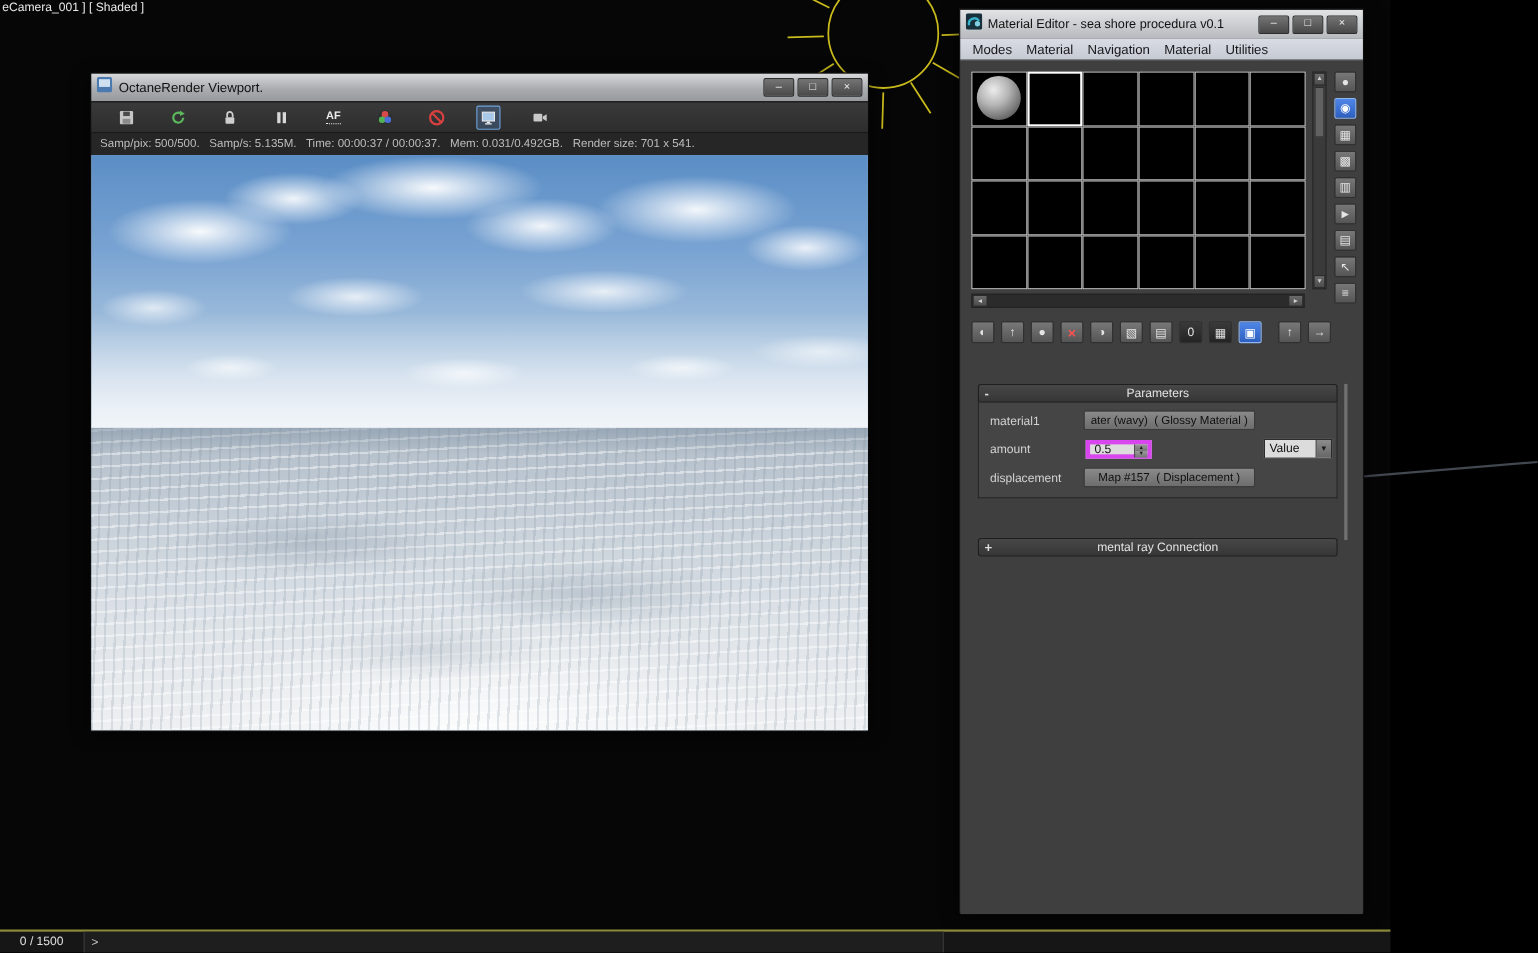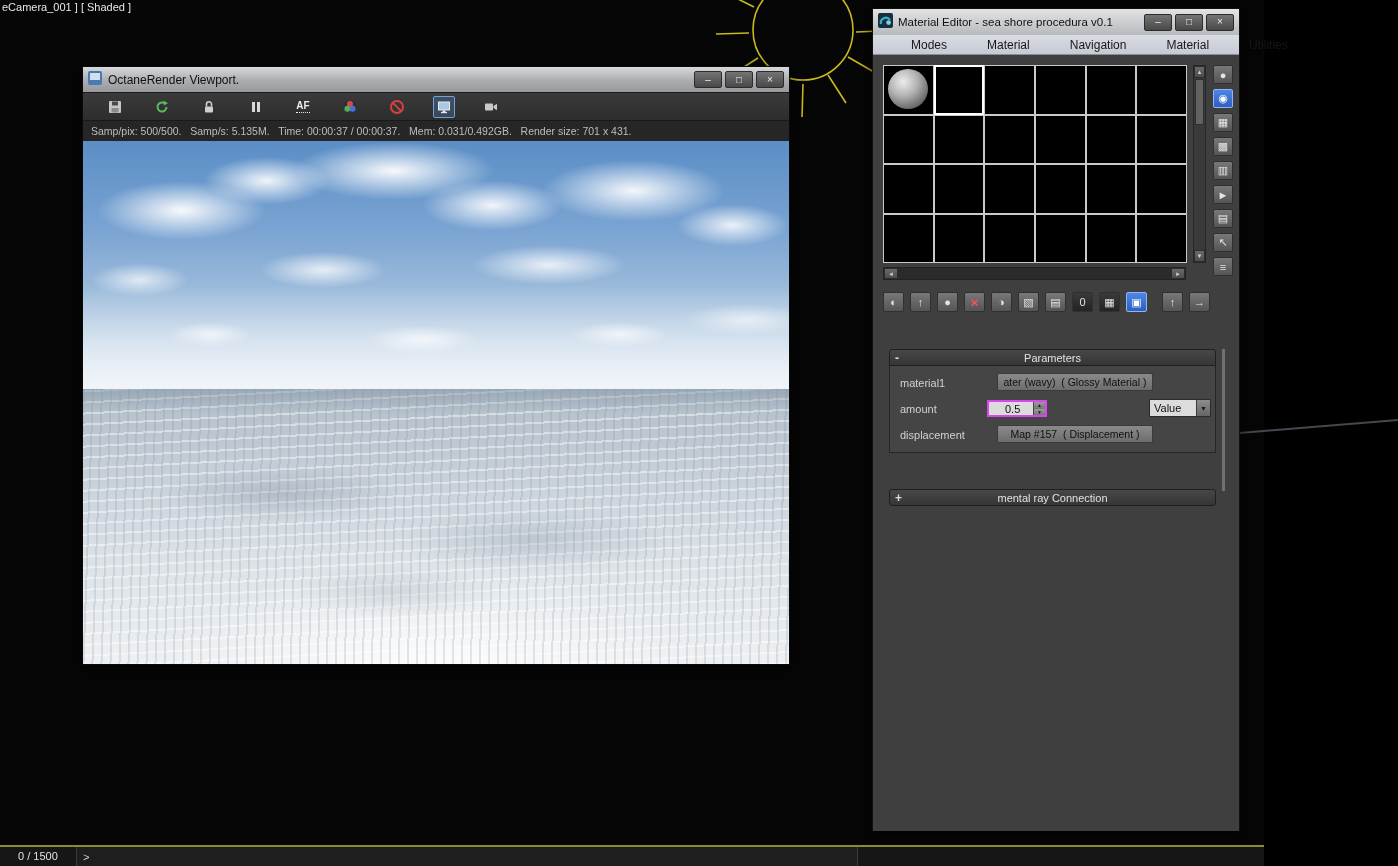--- a/index.html
+++ b/index.html
@@ -81,21 +81,21 @@
   
   #mat-window { position:absolute; left:872px; top:8px; width:368px; height:822px;
     background:#3f3f3f; border:1px solid #101010; z-index:4;
     box-shadow:0 3px 14px rgba(0,0,0,.7); }
   .mw-titlebar { height:24px; background:linear-gradient(#e2e3e5,#b7babe);
     display:flex; align-items:center; gap:5px; padding:13px 5px; }
   .mw-title { font-size:11.5px; color:#101010; white-space:nowrap; overflow:hidden; }
   .mw-menubar { height:20px; background:linear-gradient(#d9dce3,#c6cad3);
     border-bottom:1px solid #8b8e96; display:flex; align-items:center; gap:13px;
     padding:0 11px; font-size:12px; color:#17171a; }
-  .mw-menu { cursor:default;margin-left:27px; }
+  .mw-menu { cursor:default; }
   .mw-body { position:relative; height:776px; background:#3f3f3f; }
 
   .slots { position:absolute; left:10px; top:10px; width:304px; height:198px;
     background:#0a0a0a; display:grid; grid-template-columns:repeat(6,1fr);
     grid-template-rows:repeat(4,1fr); }
   .slot { background:#000; border:1px solid #c9c9c9; position:relative; }
   .slot.selected { border:2px solid #ffffff; }
   .sphere { width:40px; height:40px; border-radius:50%; margin:3px auto;
     background:radial-gradient(circle at 38% 32%, #ececec, #b4b4b4 38%, #6e6e6e 72%, #2c2c2c 100%); }
 
@@ -136,25 +136,25 @@
   .rollout.collapsed { top:434px; }
   .roll-header { height:17px; background:linear-gradient(#474747,#363636);
     border:1px solid #1f1f1f; border-radius:3px 3px 0 0; position:relative;
     display:flex; align-items:center; justify-content:center; }
   .rollout.collapsed .roll-header { border-radius:3px; }
   .roll-toggle { position:absolute; left:5px; top:1px; color:#dcdcdc; font-size:12px; font-weight:bold; }
   .roll-title { color:#e2e2e2; font-size:11px; }
   .roll-body { background:#454545; border:1px solid #262626; border-top:none; padding:5px 0 3px 0; }
   .prow { position:relative; height:26px; }
   .plabel { position:absolute; left:10px; top:6px; font-size:11px; color:#d2d2d2; }
-  .pbtn { position:absolute; left:107px; top:2px; width:156px; height:18px;
+  .pbtn { position:absolute; left:95px; top:2px; width:156px; height:18px;
     background:linear-gradient(#8a8a8a,#6d6d6d); border:1px solid #3a3a3a; border-radius:2px;
     color:#101010; font-size:10.5px; white-space:pre; overflow:hidden; }
   .spin-field { position:absolute; left:97px; top:3px; width:60px; height:17px;
-    background:#dcdcdc; border:2px solid #d946ef; display:flex; align-items:center;padding-left:12px; }
+    background:#dcdcdc; border:4px solid #d946ef; display:flex; align-items:center; }
   .spin-value { flex:1; font-size:11px; color:#111; padding-left:4px; }
   .spinner { width:12px; height:100%; display:flex; flex-direction:column; }
   .sarr { flex:1; background:linear-gradient(#9a9a9a,#767676); border-left:1px solid #444;
     color:#1c1c1c; font-size:5px; display:flex; align-items:center; justify-content:center; }
   .mode-dd { position:absolute; left:259px; top:2px; width:62px; height:18px;
     background:#dcdcdc; border:1px solid #2c2c2c; display:flex; align-items:center; }
   .mode-dd > span:first-child { flex:1; font-size:11px; color:#111; padding-left:4px; }
   .dd-arrow2 { width:14px; height:16px; background:linear-gradient(#8c8c8c,#666);
     border-left:1px solid #3a3a3a; color:#1a1a1a; font-size:7px;
     display:flex; align-items:center; justify-content:center; }
@@ -254,21 +254,21 @@
           </svg>
       </span>
       <span class="ow-ic">
         <svg width="16" height="16">
             <rect x="2" y="4.5" width="8" height="7" rx="1" fill="#c9c9c9"></rect>
             <path d="M10.5 7 L14 4.8 V11.2 L10.5 9 Z" fill="#c9c9c9"></path>
           </svg>
       </span>
     </div>
 
-    <div class="ow-status">Samp/pix: 500/500.   Samp/s: 5.135M.   Time: 00:00:37 / 00:00:37.   Mem: 0.031/0.492GB.   Render size: 701 x 431.</div>
+    <div class="ow-status">Samp/pix: 500/500.   Samp/s: 5.135M.   Time: 00:00:37 / 00:00:37.   Mem: 0.031/0.492GB.   Render size: 701 x 541.</div>
 
     <div class="ow-render">
       <div class="sky"></div>
       <div class="clouds"></div>
       <div class="sea"></div>
     </div>
   </div>
 
   <div id="mat-window">
     <div class="mw-titlebar">

